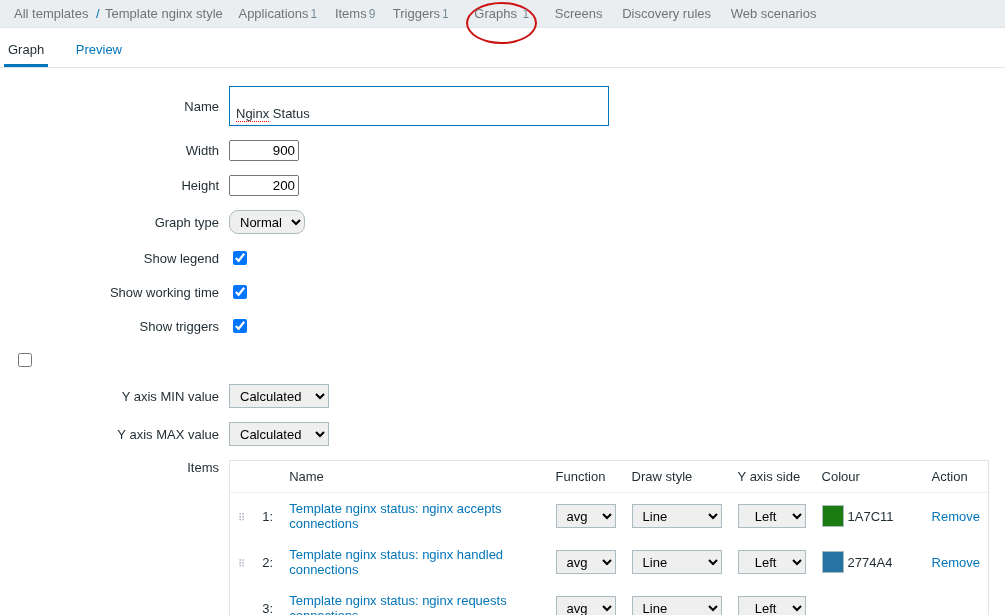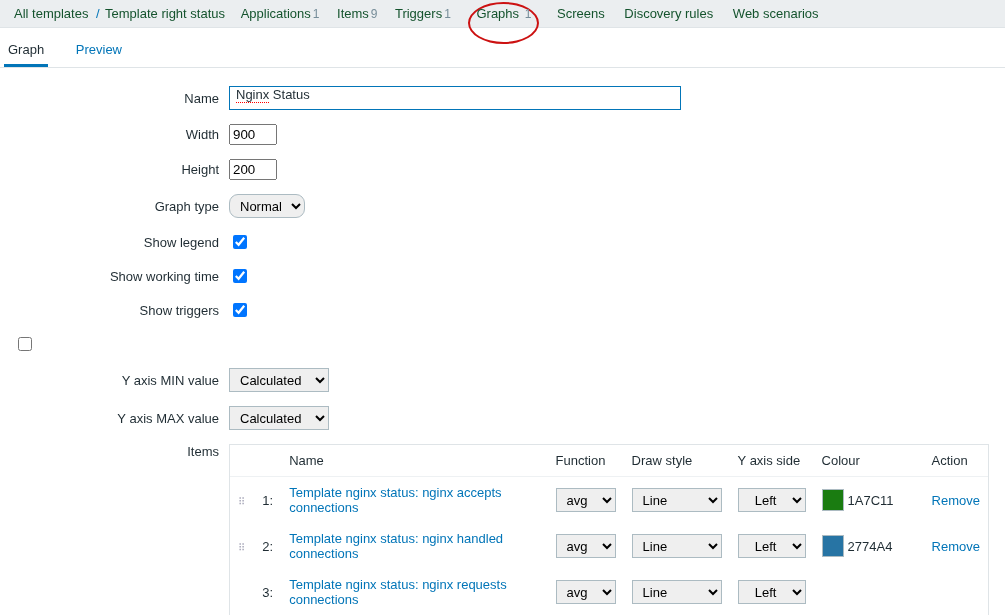--- a/index.html
+++ b/index.html
@@ -9,21 +9,21 @@
     font-size: 13px;
     color: #1f2c33;
     background: #fff;
   }
   .top-bar {
     background: #ebeef0;
     padding: 6px 14px;
     border-bottom: 1px solid #dfe4e7;
     font-size: 13px;
   }
-  .top-bar a { color: #14532d; text-decoration: none; margin-right: 2px;}
+  .top-bar a { color: #737373; text-decoration: none; margin-right: 2px;}
   .top-bar .sep { color: #0275b8; margin: 0 2px;}
   .top-bar .count { color: #768d99; font-size: 12px; margin-right: 14px;}
   .ellipse {
     border: 2px solid #c11; border-radius: 50%;
     padding: 2px 6px 21px; position: relative;
   }
 
   .tabs {
     padding: 0 4px;
     border-bottom: 1px solid #dfe4e7;
@@ -56,21 +56,21 @@
     padding-right: 10px;
     color: #1f2c33;
   }
   .ctrl { flex: 1; }
   input[type=text], select {
     border: 1px solid #acbbc2;
     padding: 3px 6px;
     font-size: 13px;
     height: 24px;
   }
-  .num-input { width: 48px; }
+  .num-input { width: 70px; text-align: right; }
   select.sm { width: 76px; border-radius: 9px;}
   select.mid { width: 100px;}
   .checkbox { width: 14px; height: 14px;}
 
   .items-wrap {
     border: 1px solid #dfe4e7;
     margin-left: 0;
     width: 760px;
   }
   .items-table {
@@ -104,42 +104,42 @@
   select.func { width: 60px;}
   select.side { width: 68px; text-align: center;}
   .idx { color:#1f2c33; padding-left:6px;padding-right:2px;}
 </style>
 </head>
 <body>
 
 <div class="top-bar">
   <a href="#">All templates</a>
   <span class="sep">/</span>
-  <a href="#">Template right status</a>
+  <a href="#">Template nginx style</a>
   <span style="margin-left:10px"></span>
   <a href="#">Applications</a><span class="count">1</span>
   <a href="#">Items</a><span class="count">9</span>
   <a href="#">Triggers</a><span class="count">1</span>
   <span class="ellipse"><a href="#">Graphs</a> <span style="color:#768d99;font-size:12px">1</span></span>
   <span style="margin-left:14px"></span>
   <a href="#">Screens</a><span class="count"></span>
   <a href="#">Discovery rules</a><span class="count"></span>
   <a href="#">Web scenarios</a>
 </div>
 
 <div class="tabs">
   <span class="tab active">Graph</span>
   <span class="tab">Preview</span>
 </div>
 
 <div class="form">
   <div class="row">
     <div class="lbl">Name</div>
     <div class="ctrl">
-      <span style="display:inline-block;border:1px solid #0275b8;padding:0 6px;width:452px;height:24px;">
+      <span style="display:inline-block;border:1px solid #0275b8;padding:19px 6px;width:380px;height:24px;">
         <span class="underline-red">Nginx</span><span> Status</span>
       </span>
     </div>
   </div>
   <div class="row">
     <div class="lbl">Width</div>
     <div class="ctrl"><input class="num-input" value="900" style=""></div>
   </div>
   <div class="row">
     <div class="lbl">Height</div>

